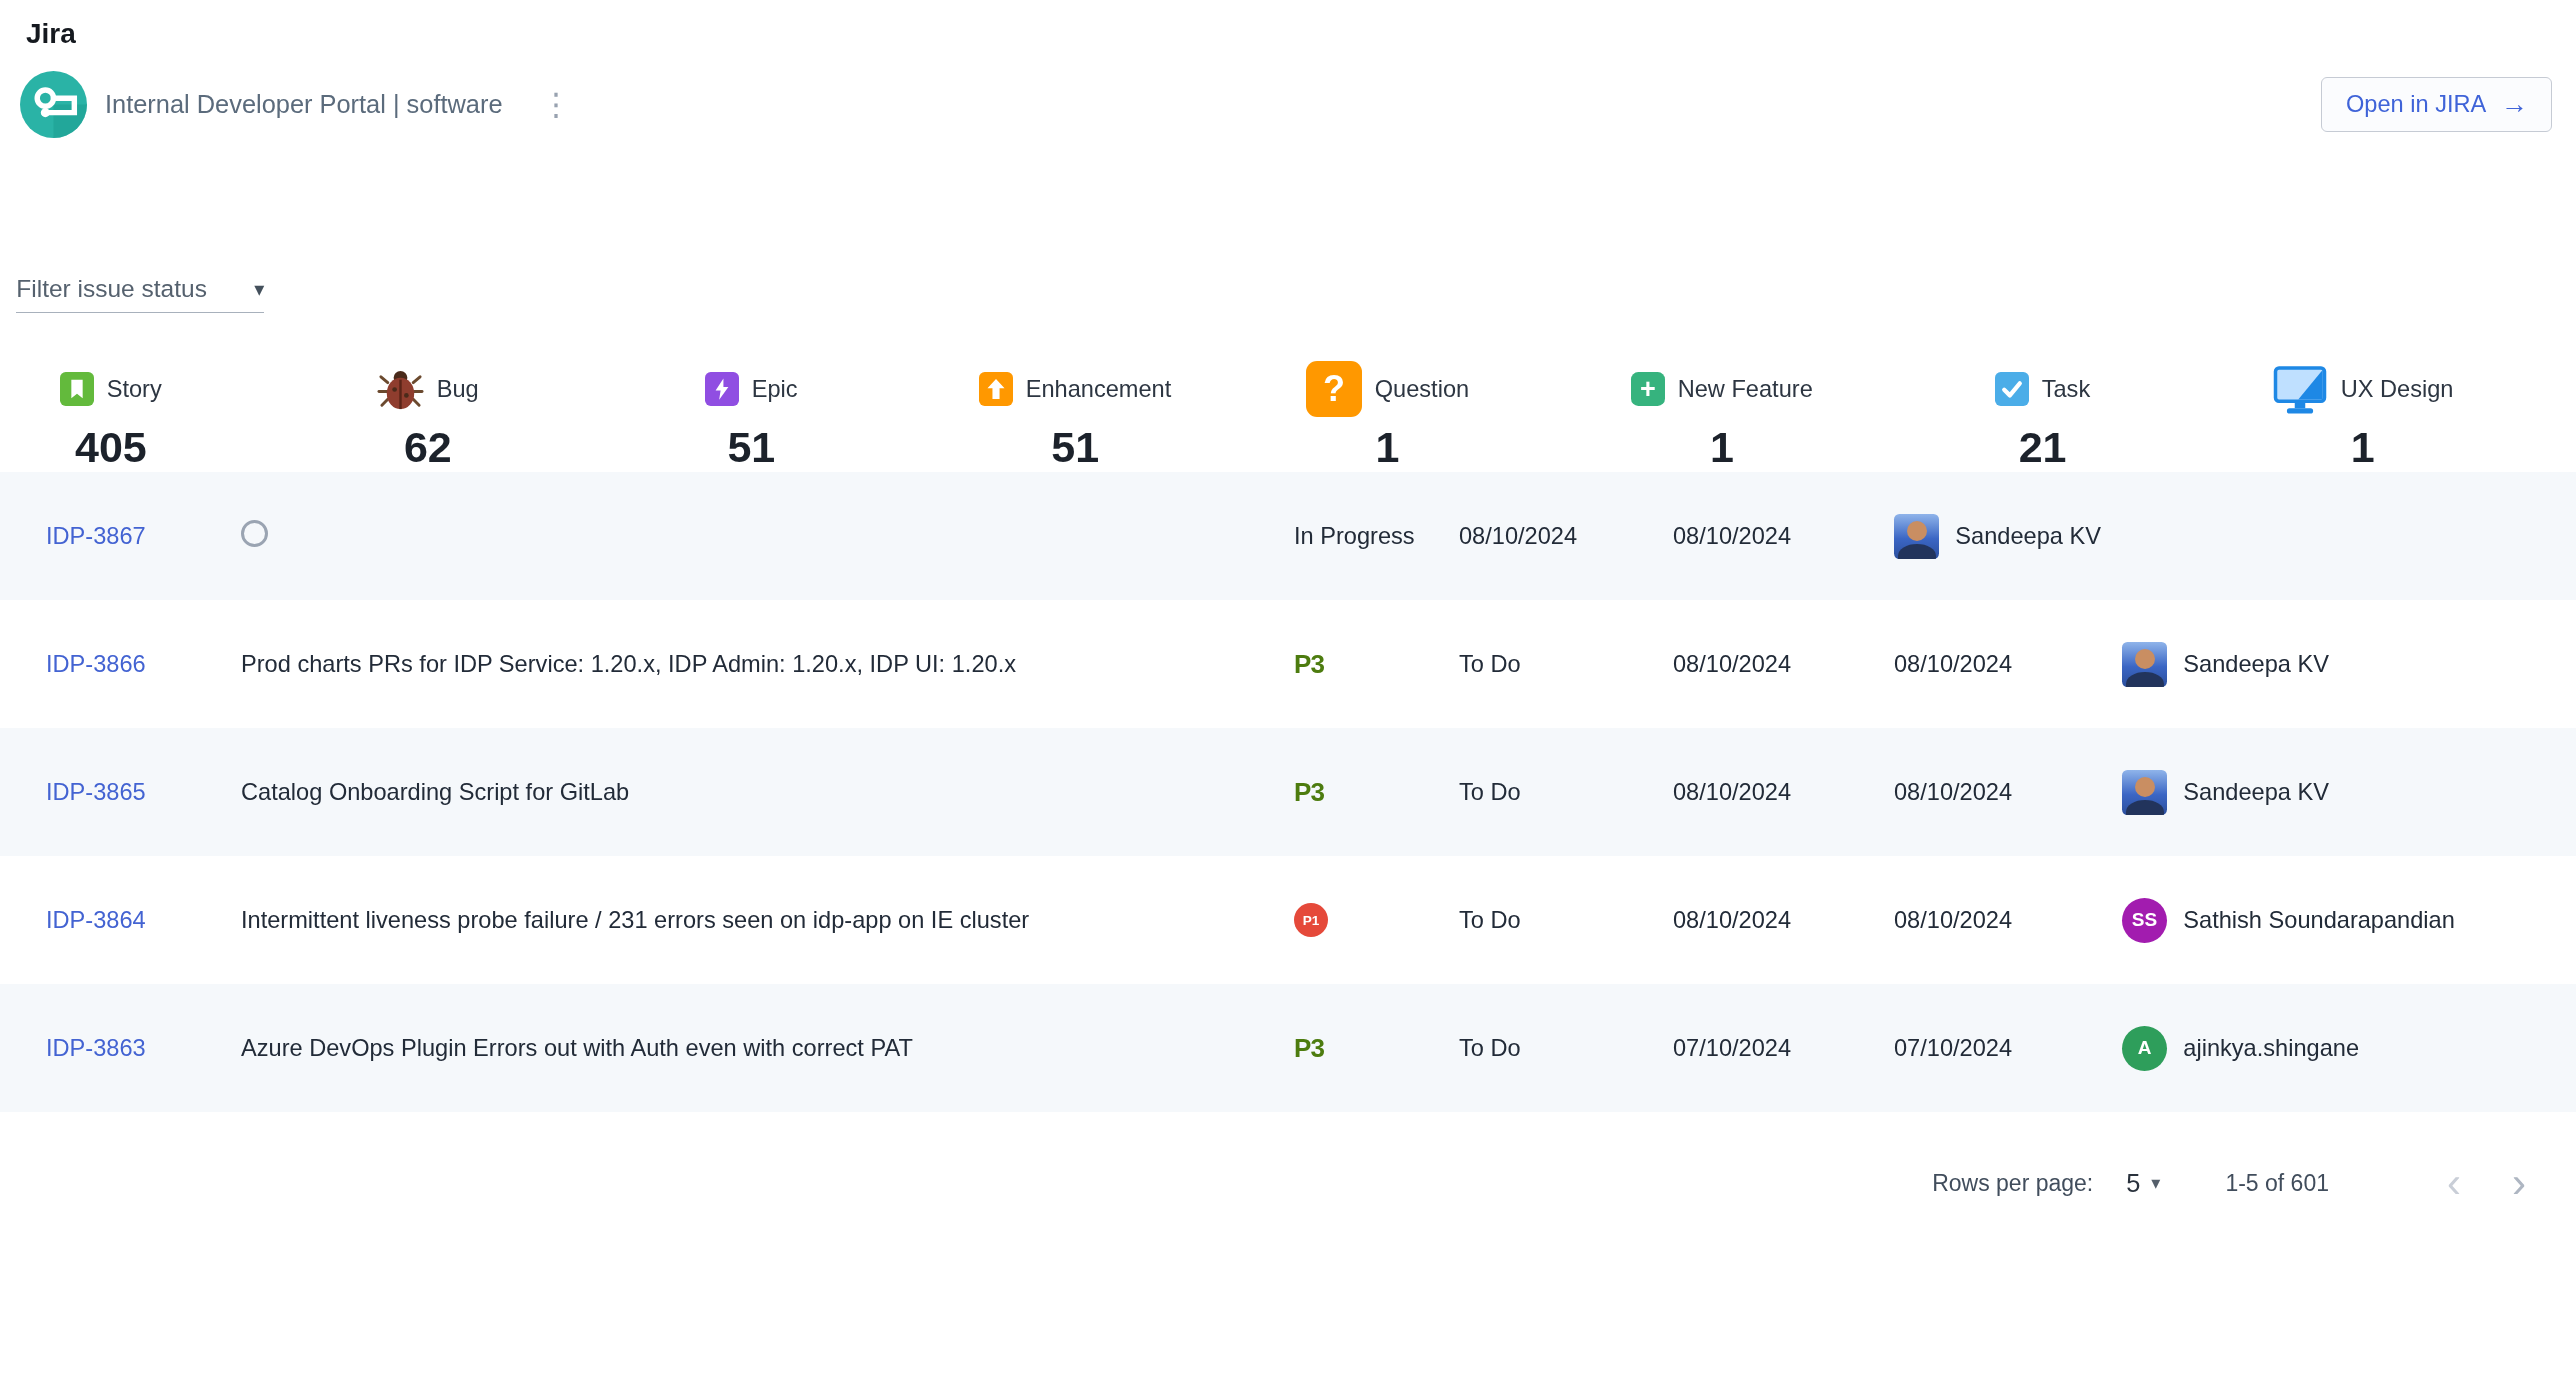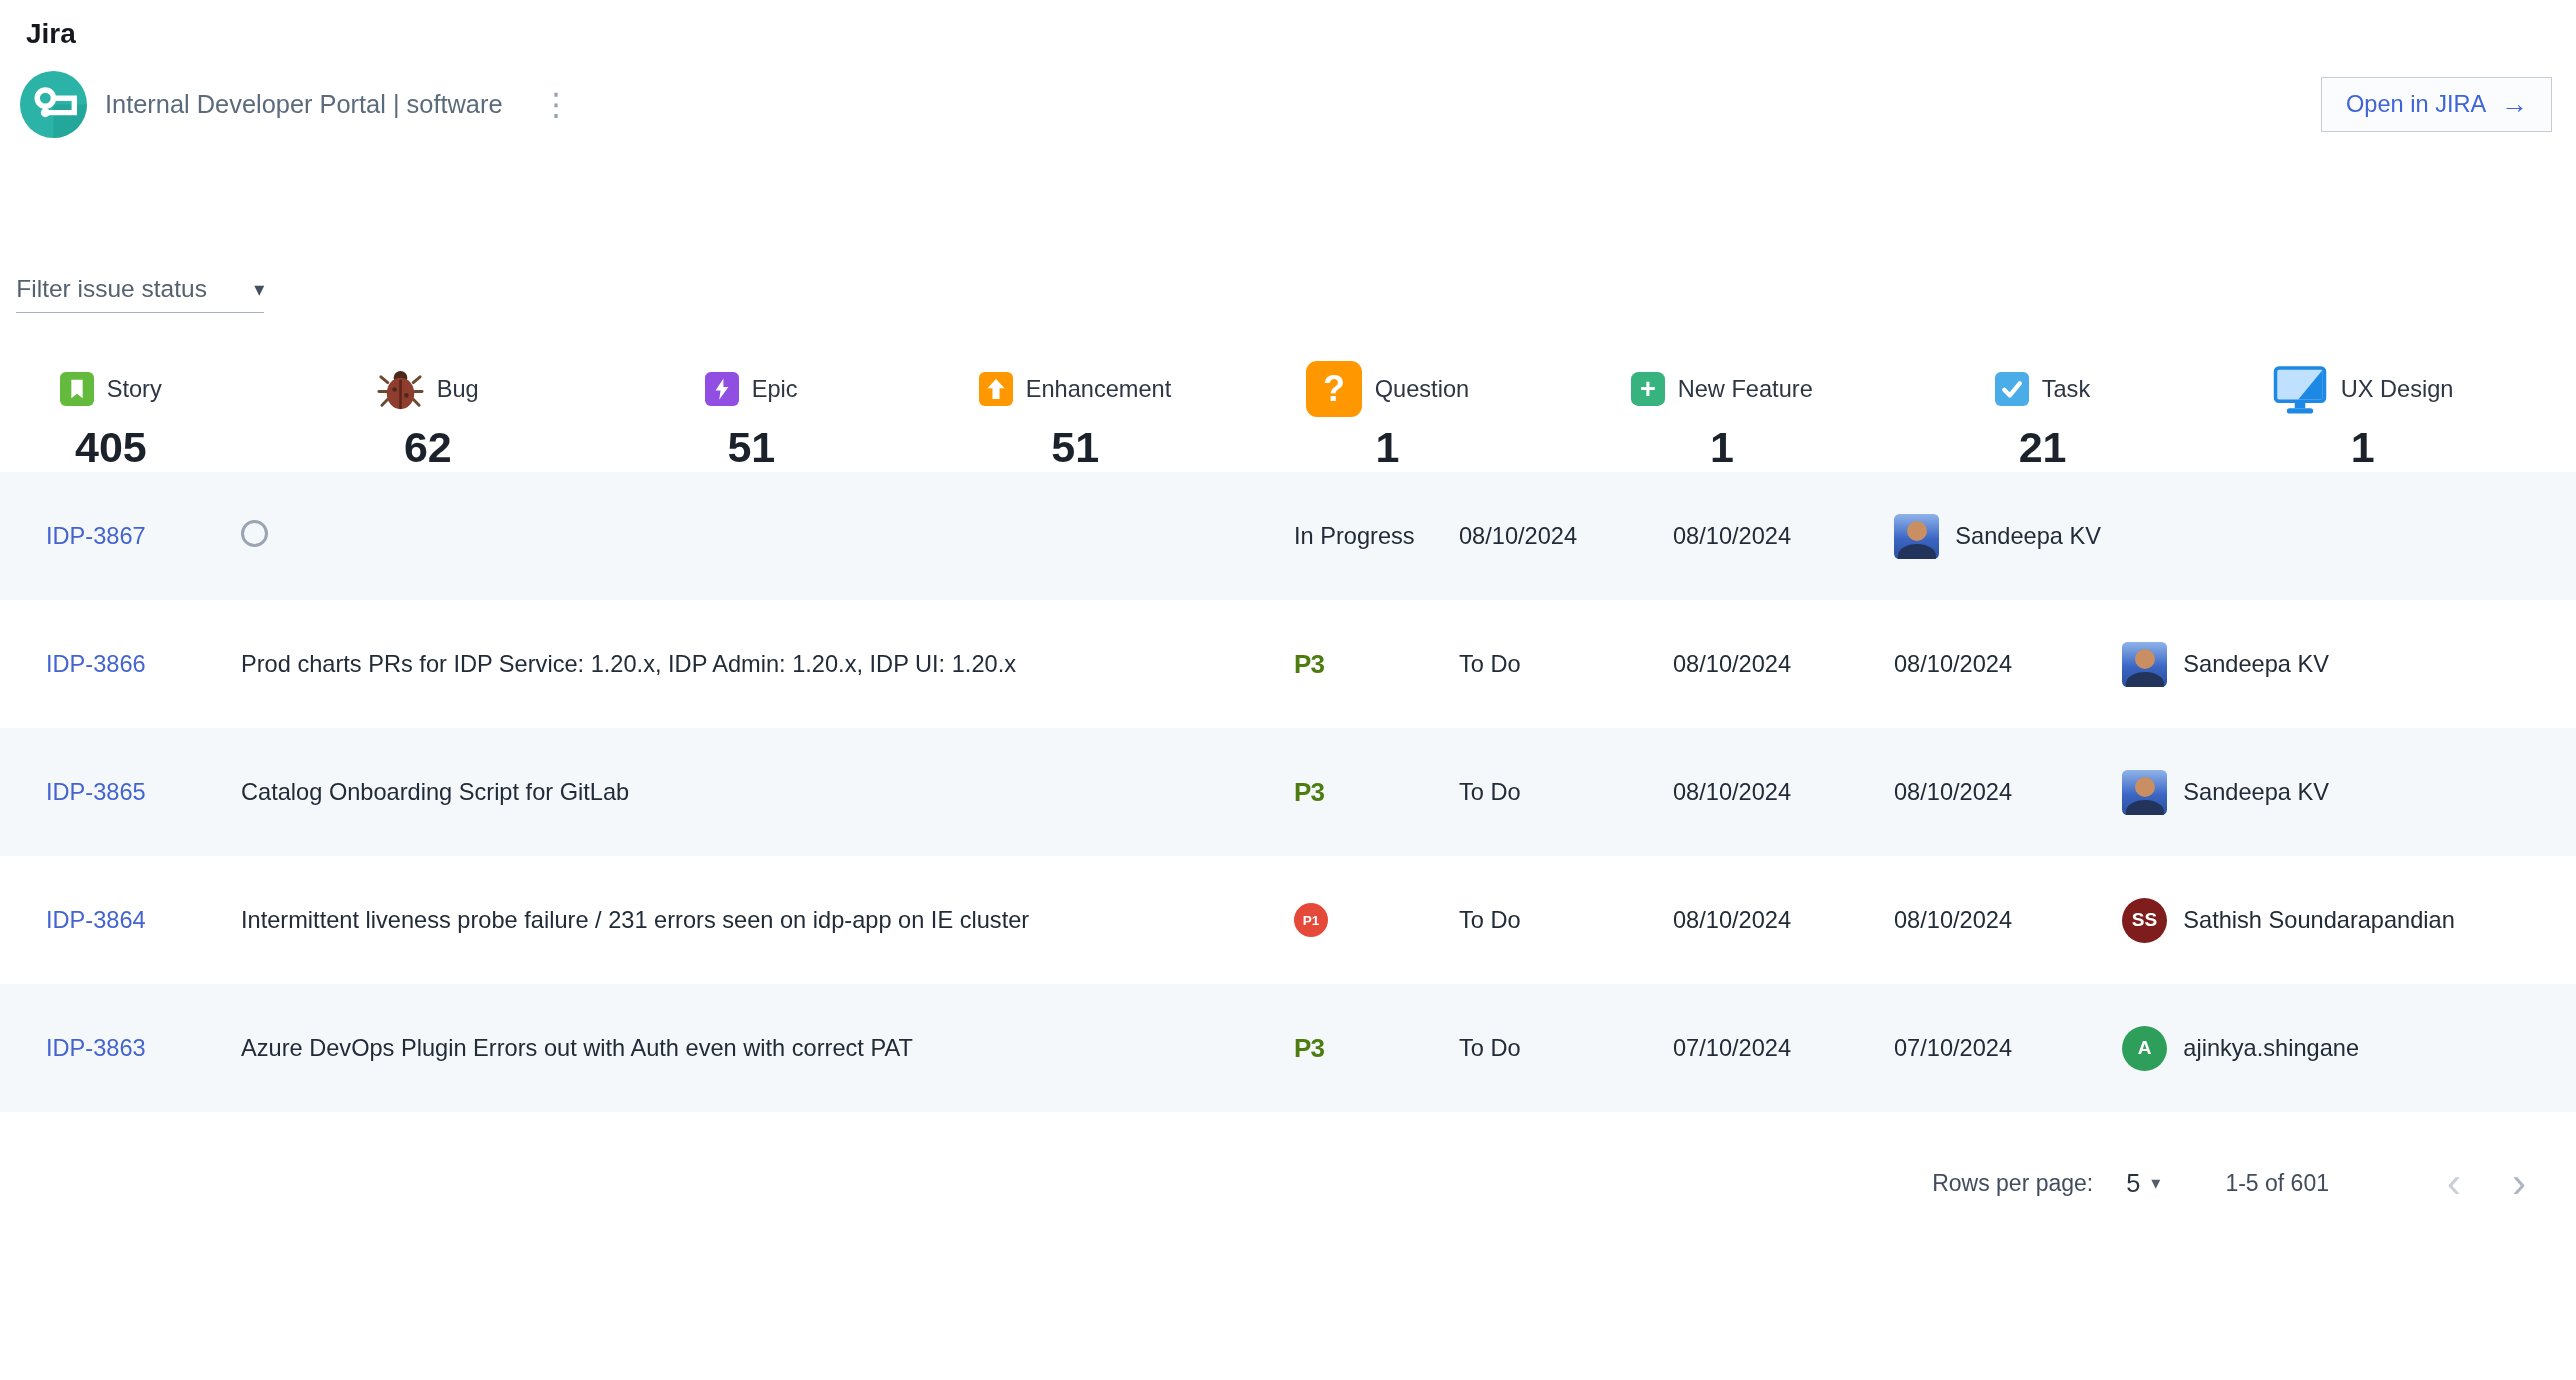--- a/index.html
+++ b/index.html
@@ -10,21 +10,21 @@
   }
   
   .page-title{margin:18px 0 0 26px;font-size:28px;font-weight:700;color:#15191f;}
   .project-row{display:flex;align-items:center;margin:20px 23.6px 0 20px;height:69px;}
   .logo{width:67px;height:67px;flex:0 0 auto;}
   .project-name{margin-left:18px;font-size:25.4px;color:#5b6b7c;}
   .more{margin-left:38px;font-size:31px;color:#98a2b0;cursor:pointer;line-height:1;letter-spacing:1.8px;}
   .spacer{flex:1;}
   .open-jira{
     display:flex;align-items:center;gap:14.5px;background:#fbfcfe;
-    border:1.8px solid #c6cbd4;border-radius:0;padding:12.7px 23.6px;
+    border:1.8px solid #c6cbd4;border-radius:6px;padding:12.7px 23.6px;
     font-size:23.6px;color:#3f63d8;font-family:"Liberation Sans",sans-serif;cursor:pointer;
   }
   .open-jira .arrow{font-size:27px;line-height:1;}
   
   .filter{
     display:inline-flex;align-items:center;justify-content:space-between;
     margin:136px 0 0 16.3px;min-width:248px;
     border-bottom:1.8px solid #a8b1bc;padding-bottom:9px;
     font-size:24.5px;color:#55616e;cursor:pointer;
   }
@@ -59,21 +59,21 @@
   .key-link{color:#4363d2;text-decoration:none;cursor:pointer;}
   .prio-ring{width:27px;height:27px;border:3.6px solid #9aa4b2;border-radius:50%;display:inline-block;box-sizing:border-box;}
   .prio-p3{font-size:26px;font-weight:800;color:#4d7c0f;letter-spacing:-0.9px;}
   .prio-p1{
     width:34px;height:34px;border-radius:50%;background:#e5493a;color:#fff;
     display:flex;align-items:center;justify-content:center;font-size:13.6px;font-weight:800;
   }
   .cell.assignee{display:flex;align-items:center;gap:16.3px;}
   .avatar{width:45px;height:45px;flex:0 0 auto;display:flex;align-items:center;justify-content:center;}
   .avatar.initials{border-radius:50%;color:#fff;font-size:19px;font-weight:700;}
-  .av-navy{background:#7f1d1d;}
+  .av-navy{background:#a21caf;}
   .av-green{background:#2e9e5b;}
   .avatar.photo{
     border-radius:5.4px;position:relative;overflow:hidden;
     background:linear-gradient(180deg,#8fb4ea 0%,#3b66c4 55%,#2b4f9e 100%);
   }
   .avatar.photo::before{
     content:"";position:absolute;top:7.3px;left:50%;transform:translateX(-50%);
     width:20px;height:20px;border-radius:50%;background:#c98e62;
   }
   .avatar.photo::after{

